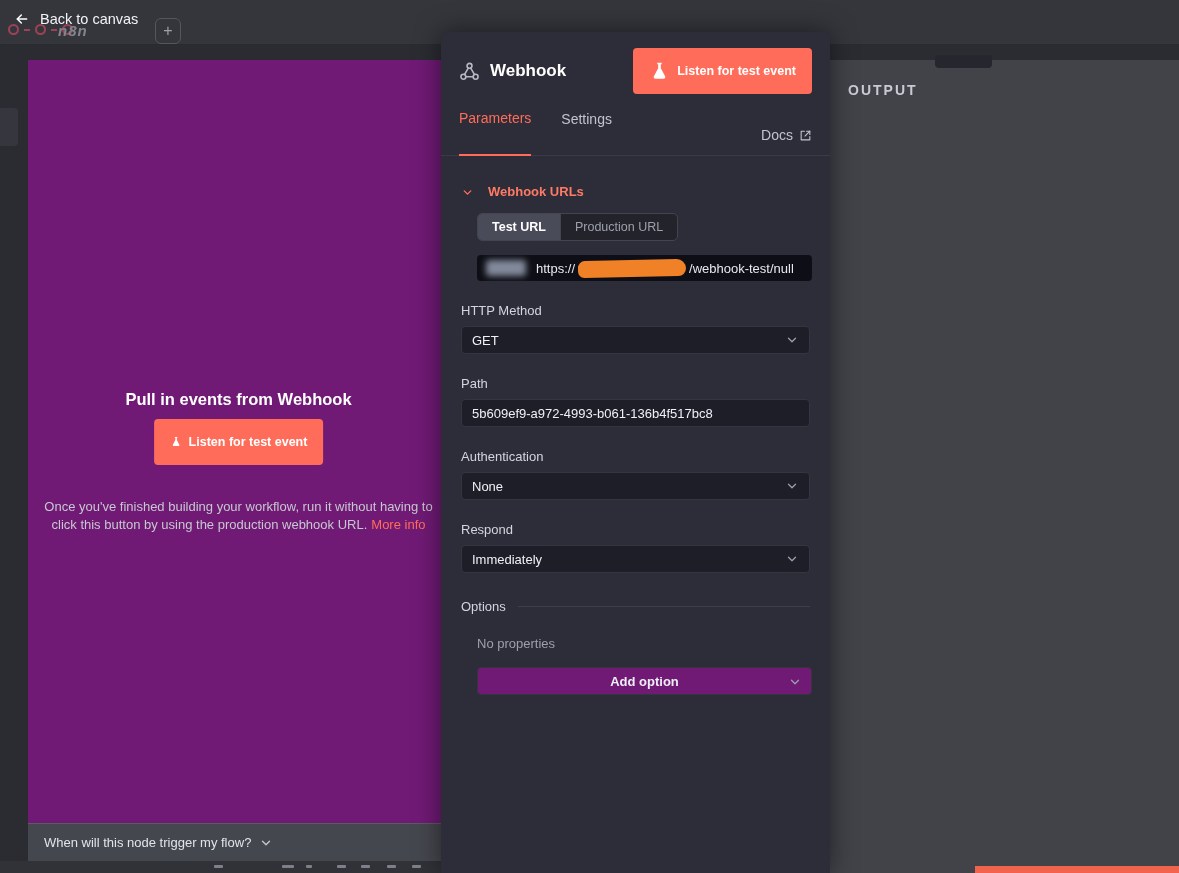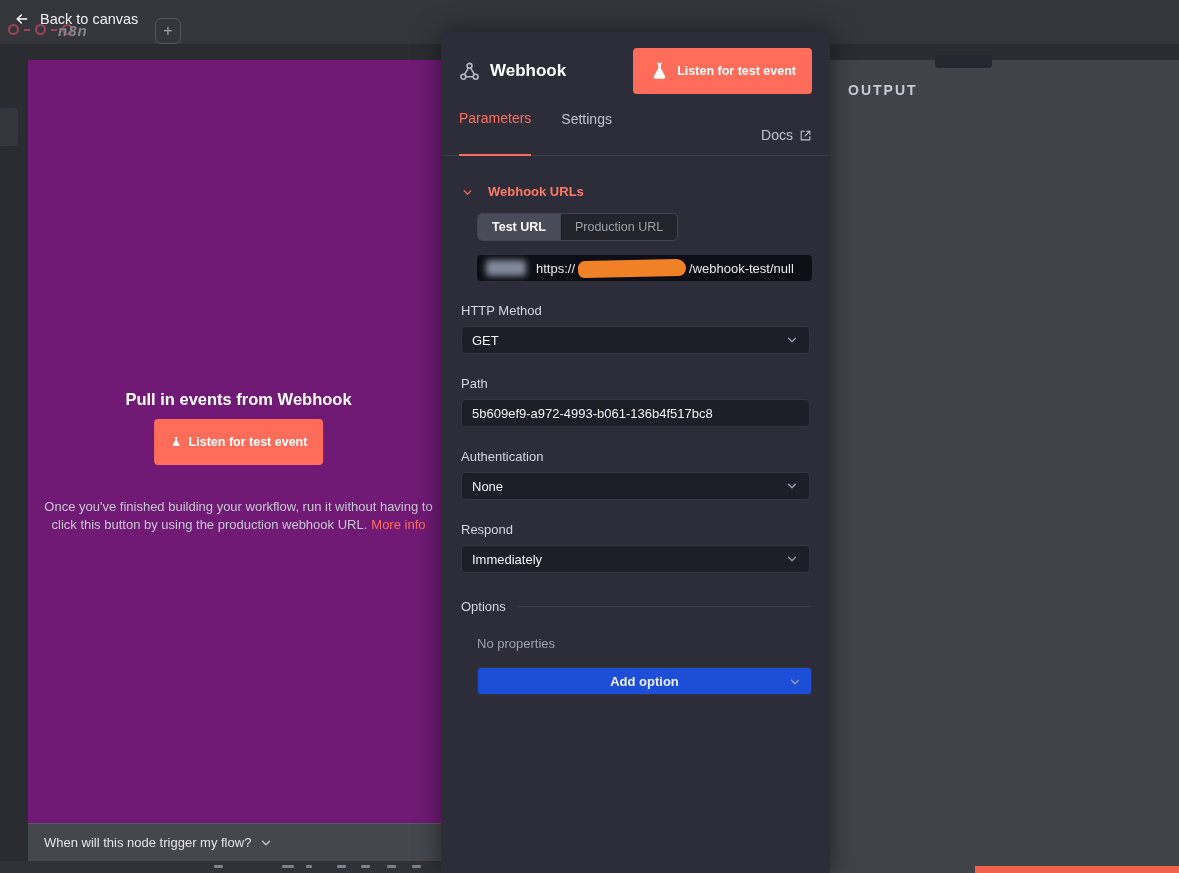--- a/index.html
+++ b/index.html
@@ -127,21 +127,21 @@
   input.control {
     font-family:inherit; cursor:text; display:block; padding:0 10px; outline:none;
   }
 
   .options-head { display:flex; align-items:center; margin-top:26px; }
   .options-label { font-size:13px; color:#d3d5de; }
   .options-rule { flex:1; border-top:1px solid #3c3e49; margin-left:12px; margin-right:2px; }
   .no-props { margin:22px 0 0 16px; color:#9da0aa; font-size:13px; }
   .add-option {
     position:relative; margin:16px 0 0 16px; width:335px; height:28px;
-    background:#1d4ed8; border:1px solid #34363f; border-radius:4px;
+    background:#701a75; border:1px solid #34363f; border-radius:4px;
     display:flex; align-items:center; justify-content:center;
     font-size:13px; font-weight:700; color:#eceef4; cursor:pointer;
   }
   .add-option .ico { position:absolute; right:9px; top:7px; display:inline-flex; width:14px; height:14px; color:#9aa0ae; }
 
   svg { display:block; width:100%; height:100%; }
 </style>
 </head>
 <body>
 

